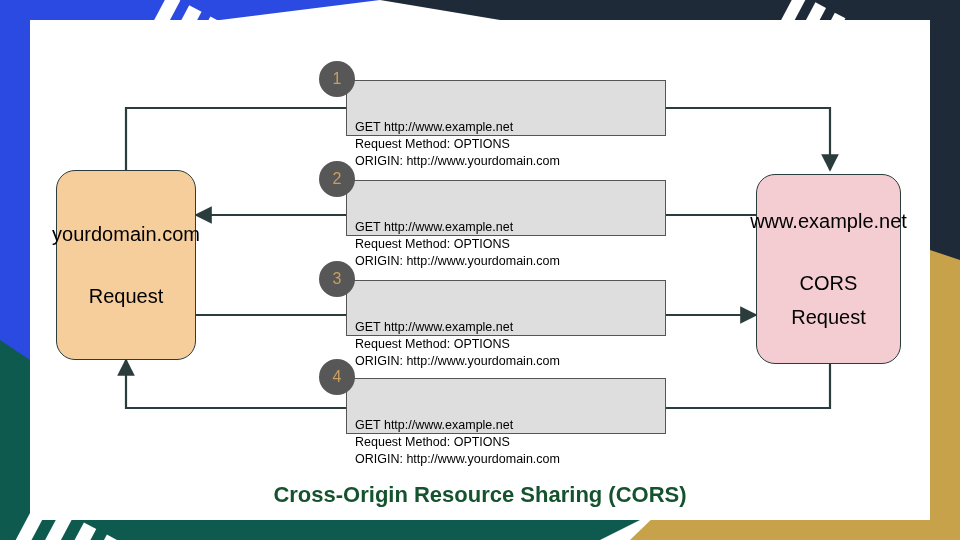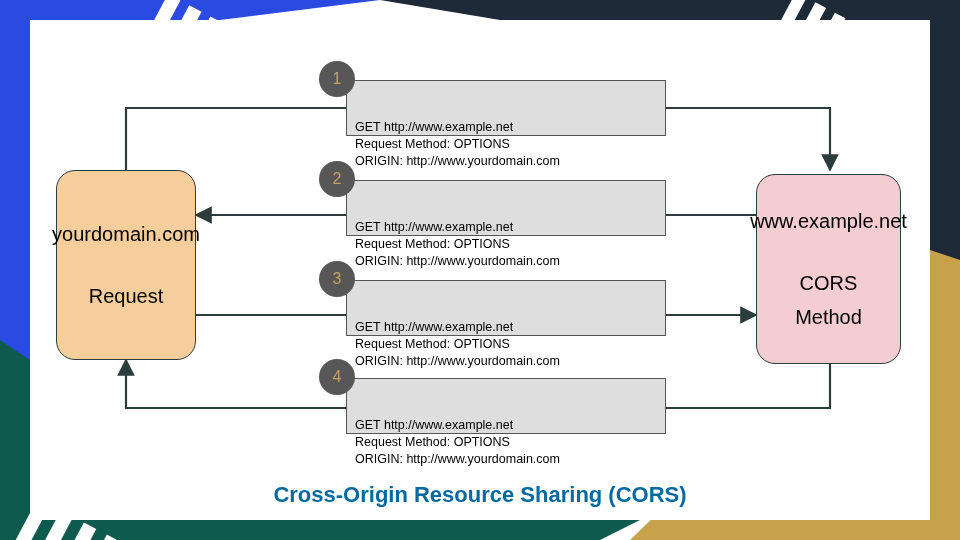--- a/index.html
+++ b/index.html
@@ -69,21 +69,21 @@
     top: -20px;
   }
 
   .title {
     position: absolute;
     left: 0; right: 0;
     bottom: 12px;
     text-align: center;
     font-weight: 700;
     font-size: 22px;
-    color: #0369a1;
+    color: #14532d;
   }
 
   .arrows { position: absolute; inset: 0; pointer-events: none; }
 </style>
 </head>
 <body>
 
 <div class="bg">
   <svg width="960" height="540" viewBox="0 0 960 540">
 
@@ -147,21 +147,21 @@
 
   <div class="node node-left">
     <div>yourdomain.com</div>
     <div style="height:28px"></div>
     <div>Request</div>
   </div>
 
   <div class="node node-right">
     <div>www.example.net</div>
     <div style="height:28px"></div>
-    <div>CORS Method</div>
+    <div>CORS Request</div>
   </div>
 
   <div class="msg msg1">
     <div class="badge">1</div>
     <span>GET http://www.example.net
 Request Method: OPTIONS
 ORIGIN: http://www.yourdomain.com</span>
   </div>
   <div class="msg msg2">
     <div class="badge">2</div>

